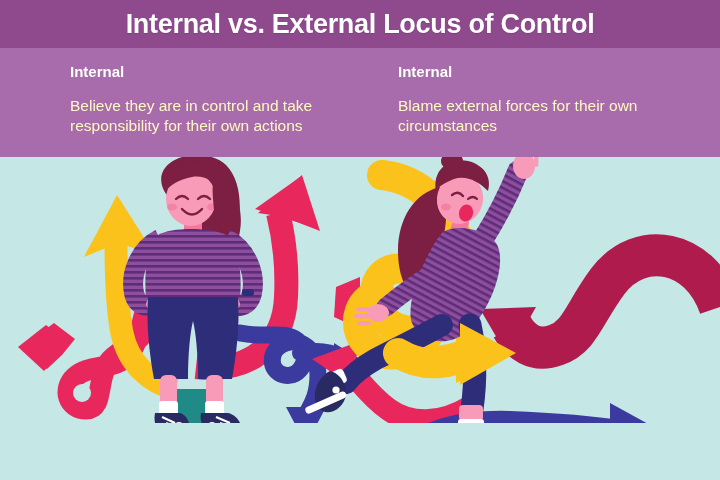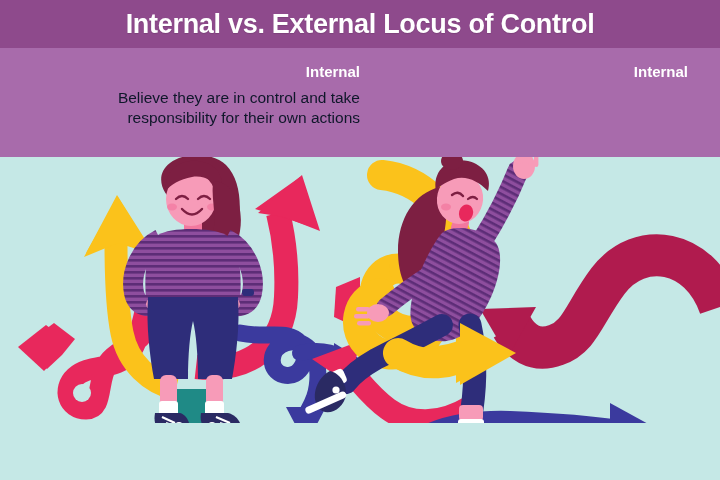--- a/index.html
+++ b/index.html
@@ -4,21 +4,20 @@
 <style>
   * { margin:0; padding:0; box-sizing:border-box; }
   html, body {
     width:720px; height:480px; overflow:hidden;
     font-family:"Liberation Sans", sans-serif;
     background:#c5e8e6;
   }
   #infographic {
     position:relative; width:720px; height:423px; overflow:hidden;
     background:#c5e8e6;
-    text-align:right;
   }
 
   
   .title-bar {
     position:absolute; left:0; top:0; width:720px; height:48px;
     background:#8e4a8c;
     display:flex; align-items:center; justify-content:center;
   }
   .title-text {
     color:#ffffff; font-size:27px; font-weight:bold;
@@ -29,24 +28,24 @@
     position:absolute; left:0; top:48px; width:720px; height:109px;
     background:#a86bab;
   }
   .col {
     position:absolute; top:14px;
   }
   .col-internal { left:70px; width:290px; }
   .col-external { left:398px; width:290px; }
   .col-head {
     color:#ffffff; font-size:15px; font-weight:bold; line-height:19px;
-    margin-bottom:7px;
+    margin-bottom:15px;
   }
   .col-body {
-    color:#0f172a; font-size:15.5px; line-height:20px; font-weight:400;
+    color:#fef9c3; font-size:15.5px; line-height:20px; font-weight:400;
   }
 
   
   .scene {
     position:absolute; left:0; top:157px; width:720px; height:323px;
     background:#c5e8e6; overflow:hidden;
   }
   .scene svg { display:block; }
 </style>
 </head>
@@ -60,20 +59,21 @@
 
   <div class="subtitle-band">
 
     <div class="col col-internal">
       <div class="col-head">Internal</div>
       <div class="col-body">Believe they are in control and take responsibility for their own actions</div>
     </div>
 
     <div class="col col-external">
       <div class="col-head">Internal</div>
+      <div class="col-body">Blame external forces for their own circumstances</div>
     </div>
 
   </div>
 
   <div class="scene">
     <svg width="720" height="323" viewBox="0 0 720 323" xmlns="http://www.w3.org/2000/svg">
 
       <defs>
         <pattern id="stripes" width="6" height="6" patternUnits="userSpaceOnUse">
           <rect width="6" height="6" fill="#8e4e9e"></rect>

